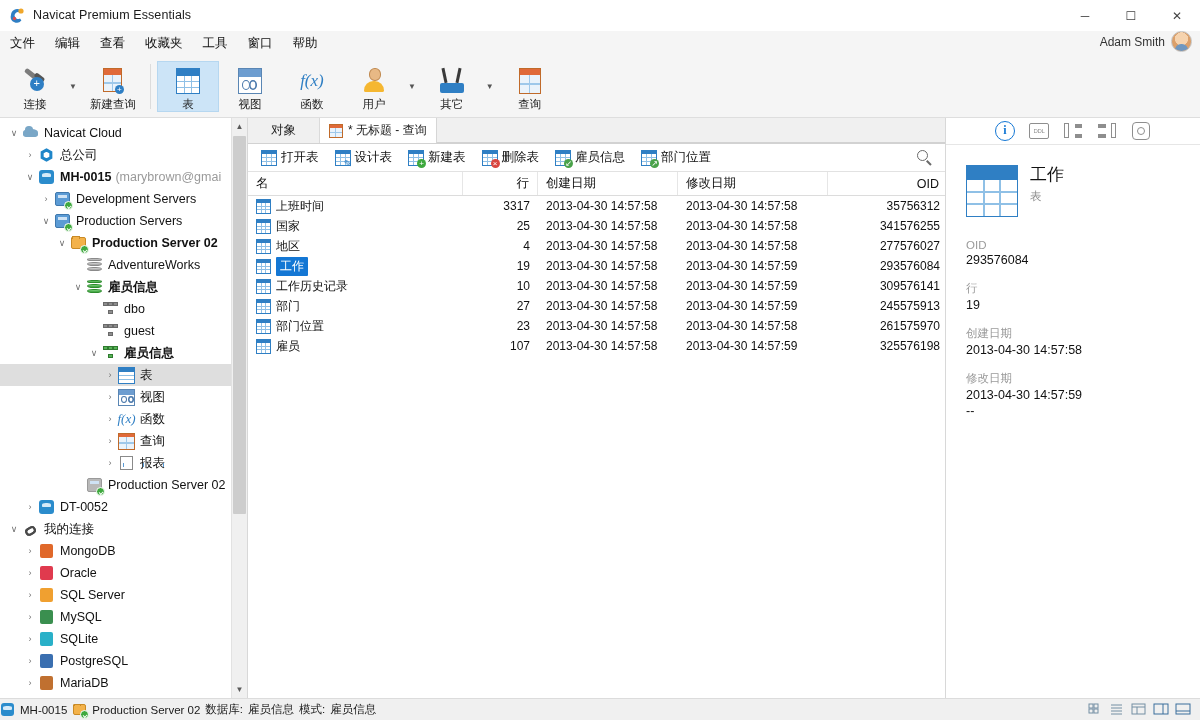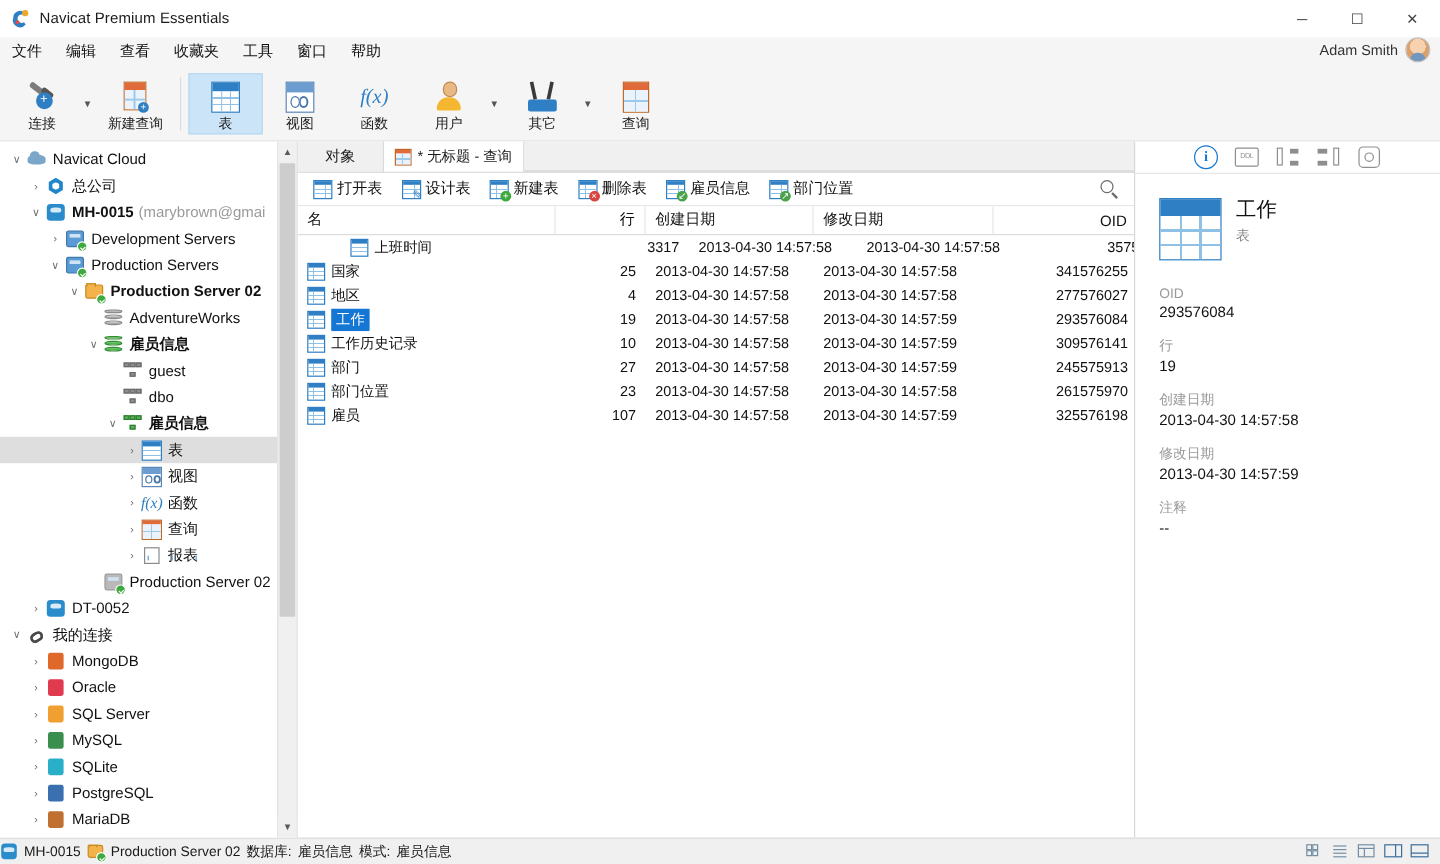--- a/index.html
+++ b/index.html
@@ -532,34 +532,34 @@
             <span style="width:86px;flex:0 0 86px;"></span>
             <span class="twist none"></span>
             <span class="tico">
               <span class="schico gray">
                 <b></b>
                 <b></b>
                 <b></b>
                 <b></b>
               </span>
             </span>
-            <span class="tlabel">guest</span>
+            <span class="tlabel">dbo</span>
           </div>
           <div class="tnode">
             <span style="width:86px;flex:0 0 86px;"></span>
             <span class="twist none"></span>
             <span class="tico">
               <span class="schico gray">
                 <b></b>
                 <b></b>
                 <b></b>
                 <b></b>
               </span>
             </span>
-            <span class="tlabel">dbo</span>
+            <span class="tlabel">guest</span>
           </div>
           <div class="tnode">
             <span style="width:86px;flex:0 0 86px;"></span>
             <span class="twist">∨</span>
             <span class="tico">
               <span class="schico">
                 <b></b>
                 <b></b>
                 <b></b>
                 <b></b>
@@ -763,21 +763,21 @@
       <div class="grid">
         <div class="ghead" id="ghead">
             <div class="gh" style="width: 215px; flex: 0 0 215px;">名</div>
             <div class="gh r" style="width: 75px; flex: 0 0 75px;">行</div>
             <div class="gh" style="width: 140px; flex: 0 0 140px;">创建日期</div>
             <div class="gh" style="width: 150px; flex: 0 0 150px;">修改日期</div>
             <div class="gh r" style="width: 120px; flex: 0 0 120px;">OID</div>
           </div>
         <div id="gbody">
             <div class="grow-r">
-              <div class="gc name" style="width: 215px; flex: 0 0 215px; margin-left: 36px;">
+              <div class="gc name" style="width: 215px; flex: 0 0 215px;">
                 <span class="gico">
                   <span class="tblico"></span>
                 </span>
                 <span class="">上班时间</span>
               </div>
               <div class="gc r" style="width: 75px; flex: 0 0 75px;">3317</div>
               <div class="gc" style="width: 140px; flex: 0 0 140px;">2013-04-30 14:57:58</div>
               <div class="gc" style="width: 150px; flex: 0 0 150px;">2013-04-30 14:57:58</div>
               <div class="gc r" style="width: 120px; flex: 0 0 120px;">35756312</div>
             </div>
@@ -908,21 +908,20 @@
 
       <div class="ip-fields" id="ipfields">
           <div class="ip-k">OID</div>
           <div class="ip-v">293576084</div>
           <div class="ip-k">行</div>
           <div class="ip-v">19</div>
           <div class="ip-k">创建日期</div>
           <div class="ip-v">2013-04-30 14:57:58</div>
           <div class="ip-k">修改日期</div>
           <div class="ip-v">2013-04-30 14:57:59</div>
-          <div class="ip-k">注释</div>
           <div class="ip-v">--</div>
         </div>
     </div>
   </div>
 
   <div class="statusbar">
     <div class="sb-mid">
       <span class="sb-ico">
           <span class="cloudsvr"></span>
         </span>

